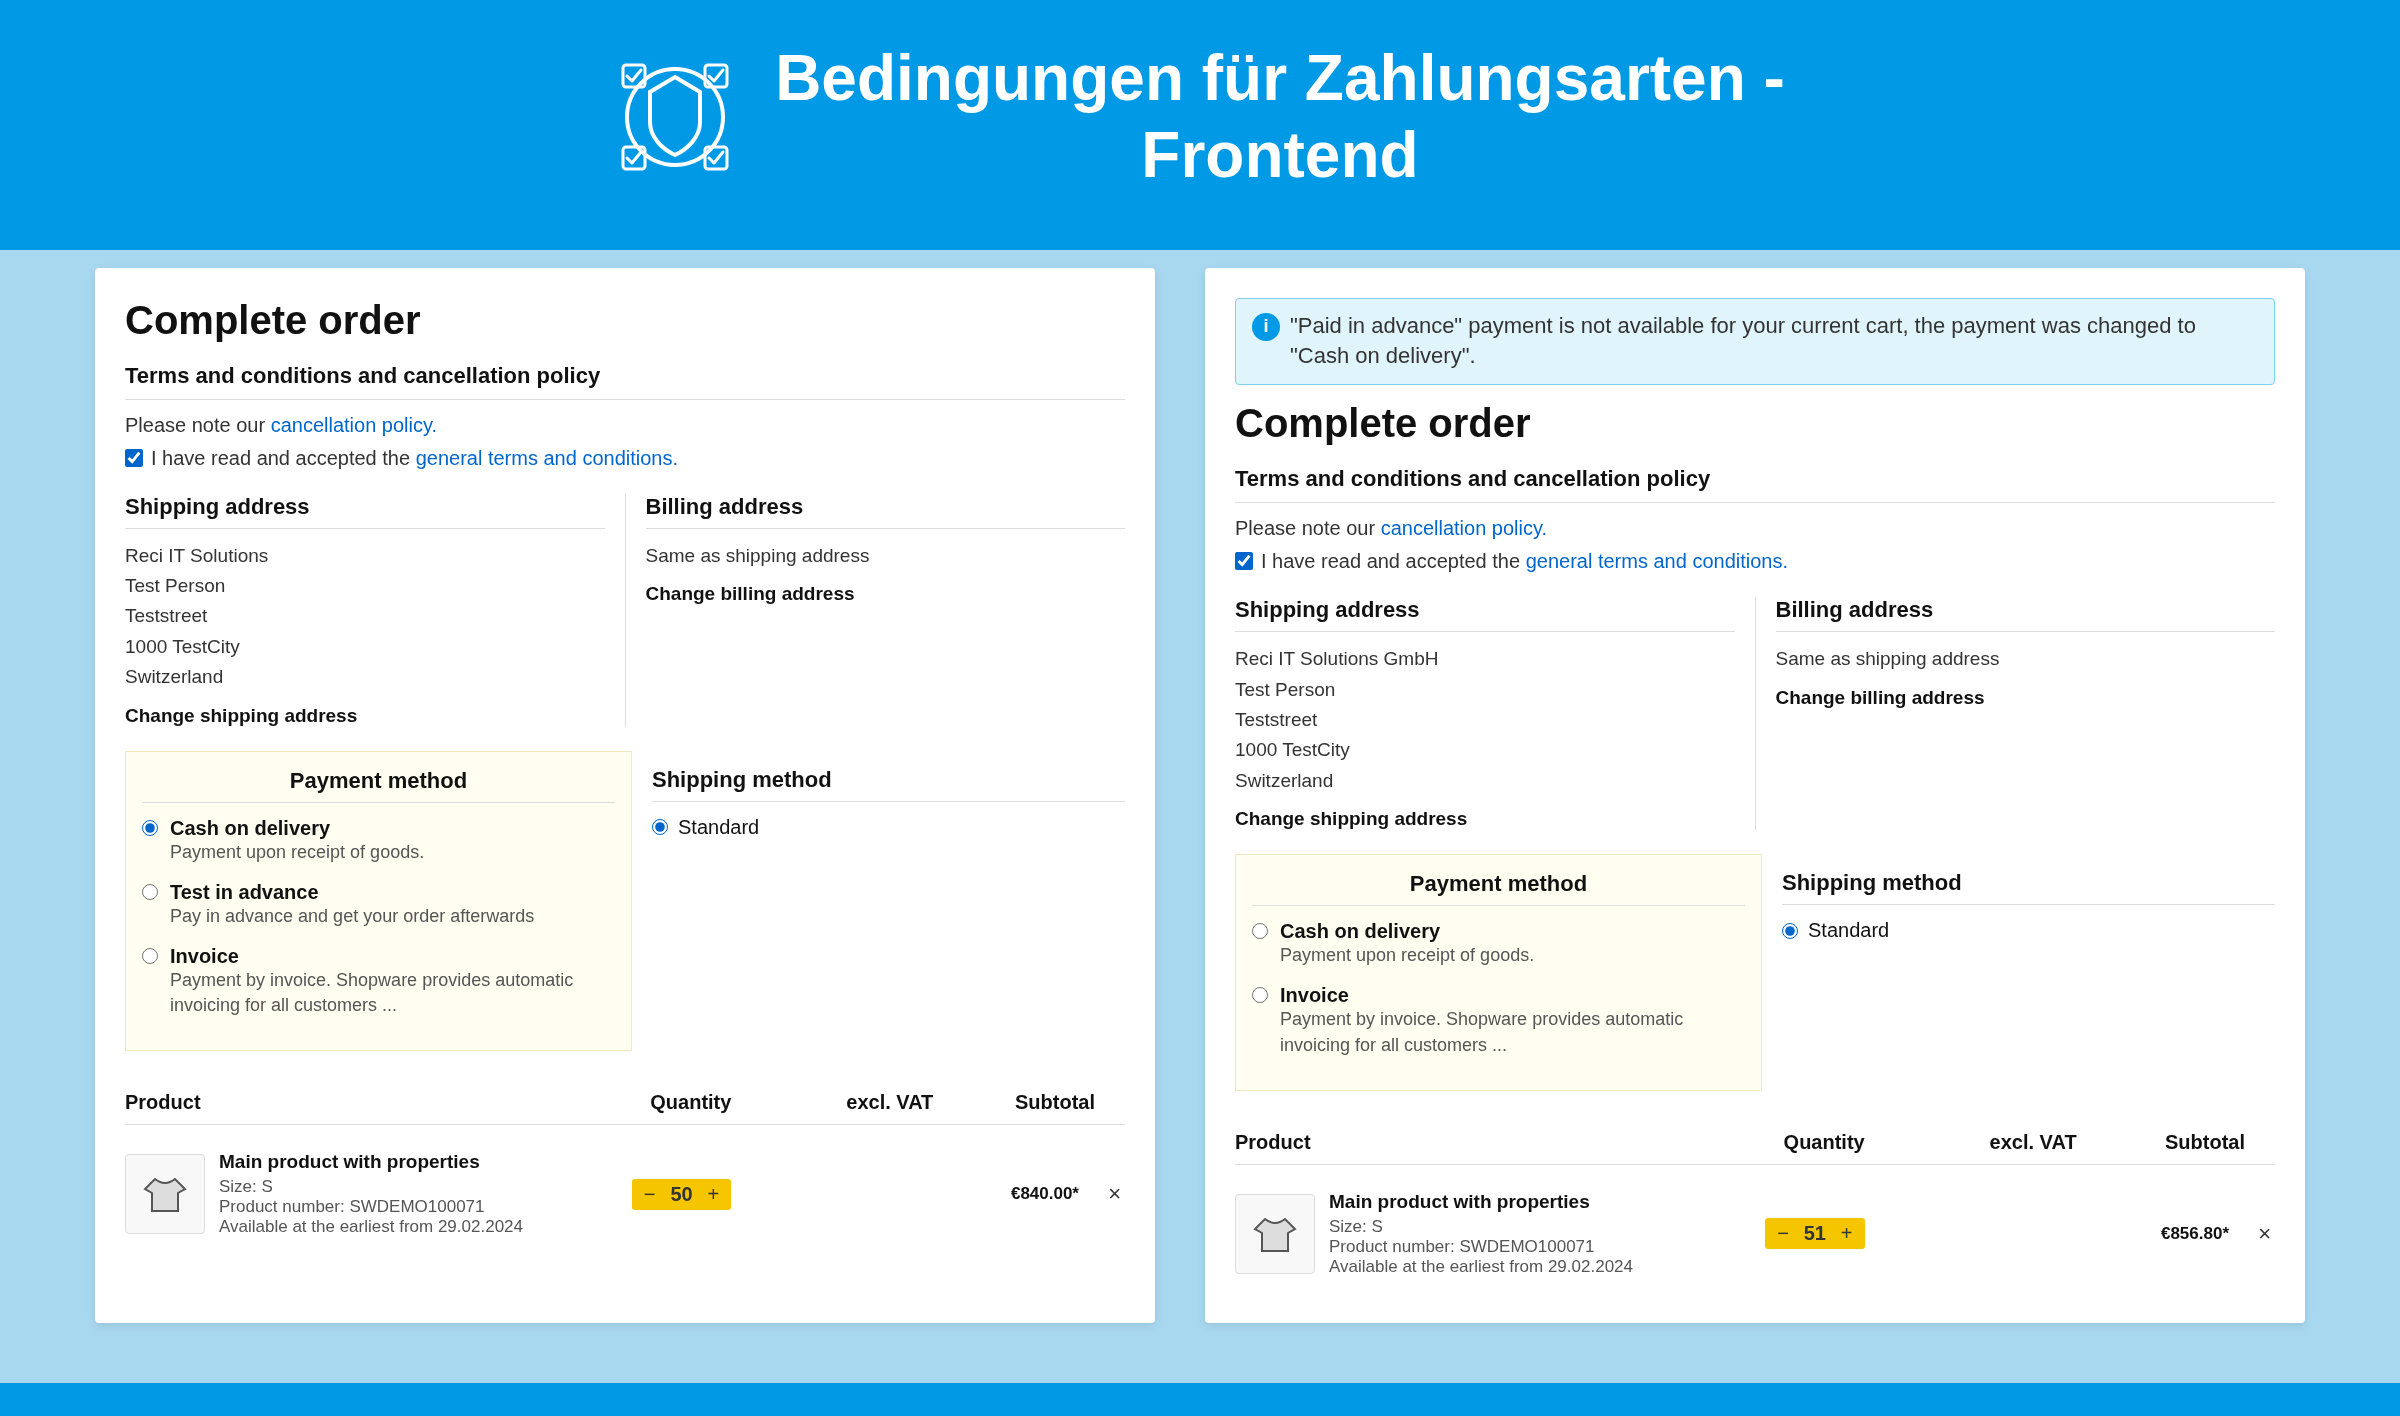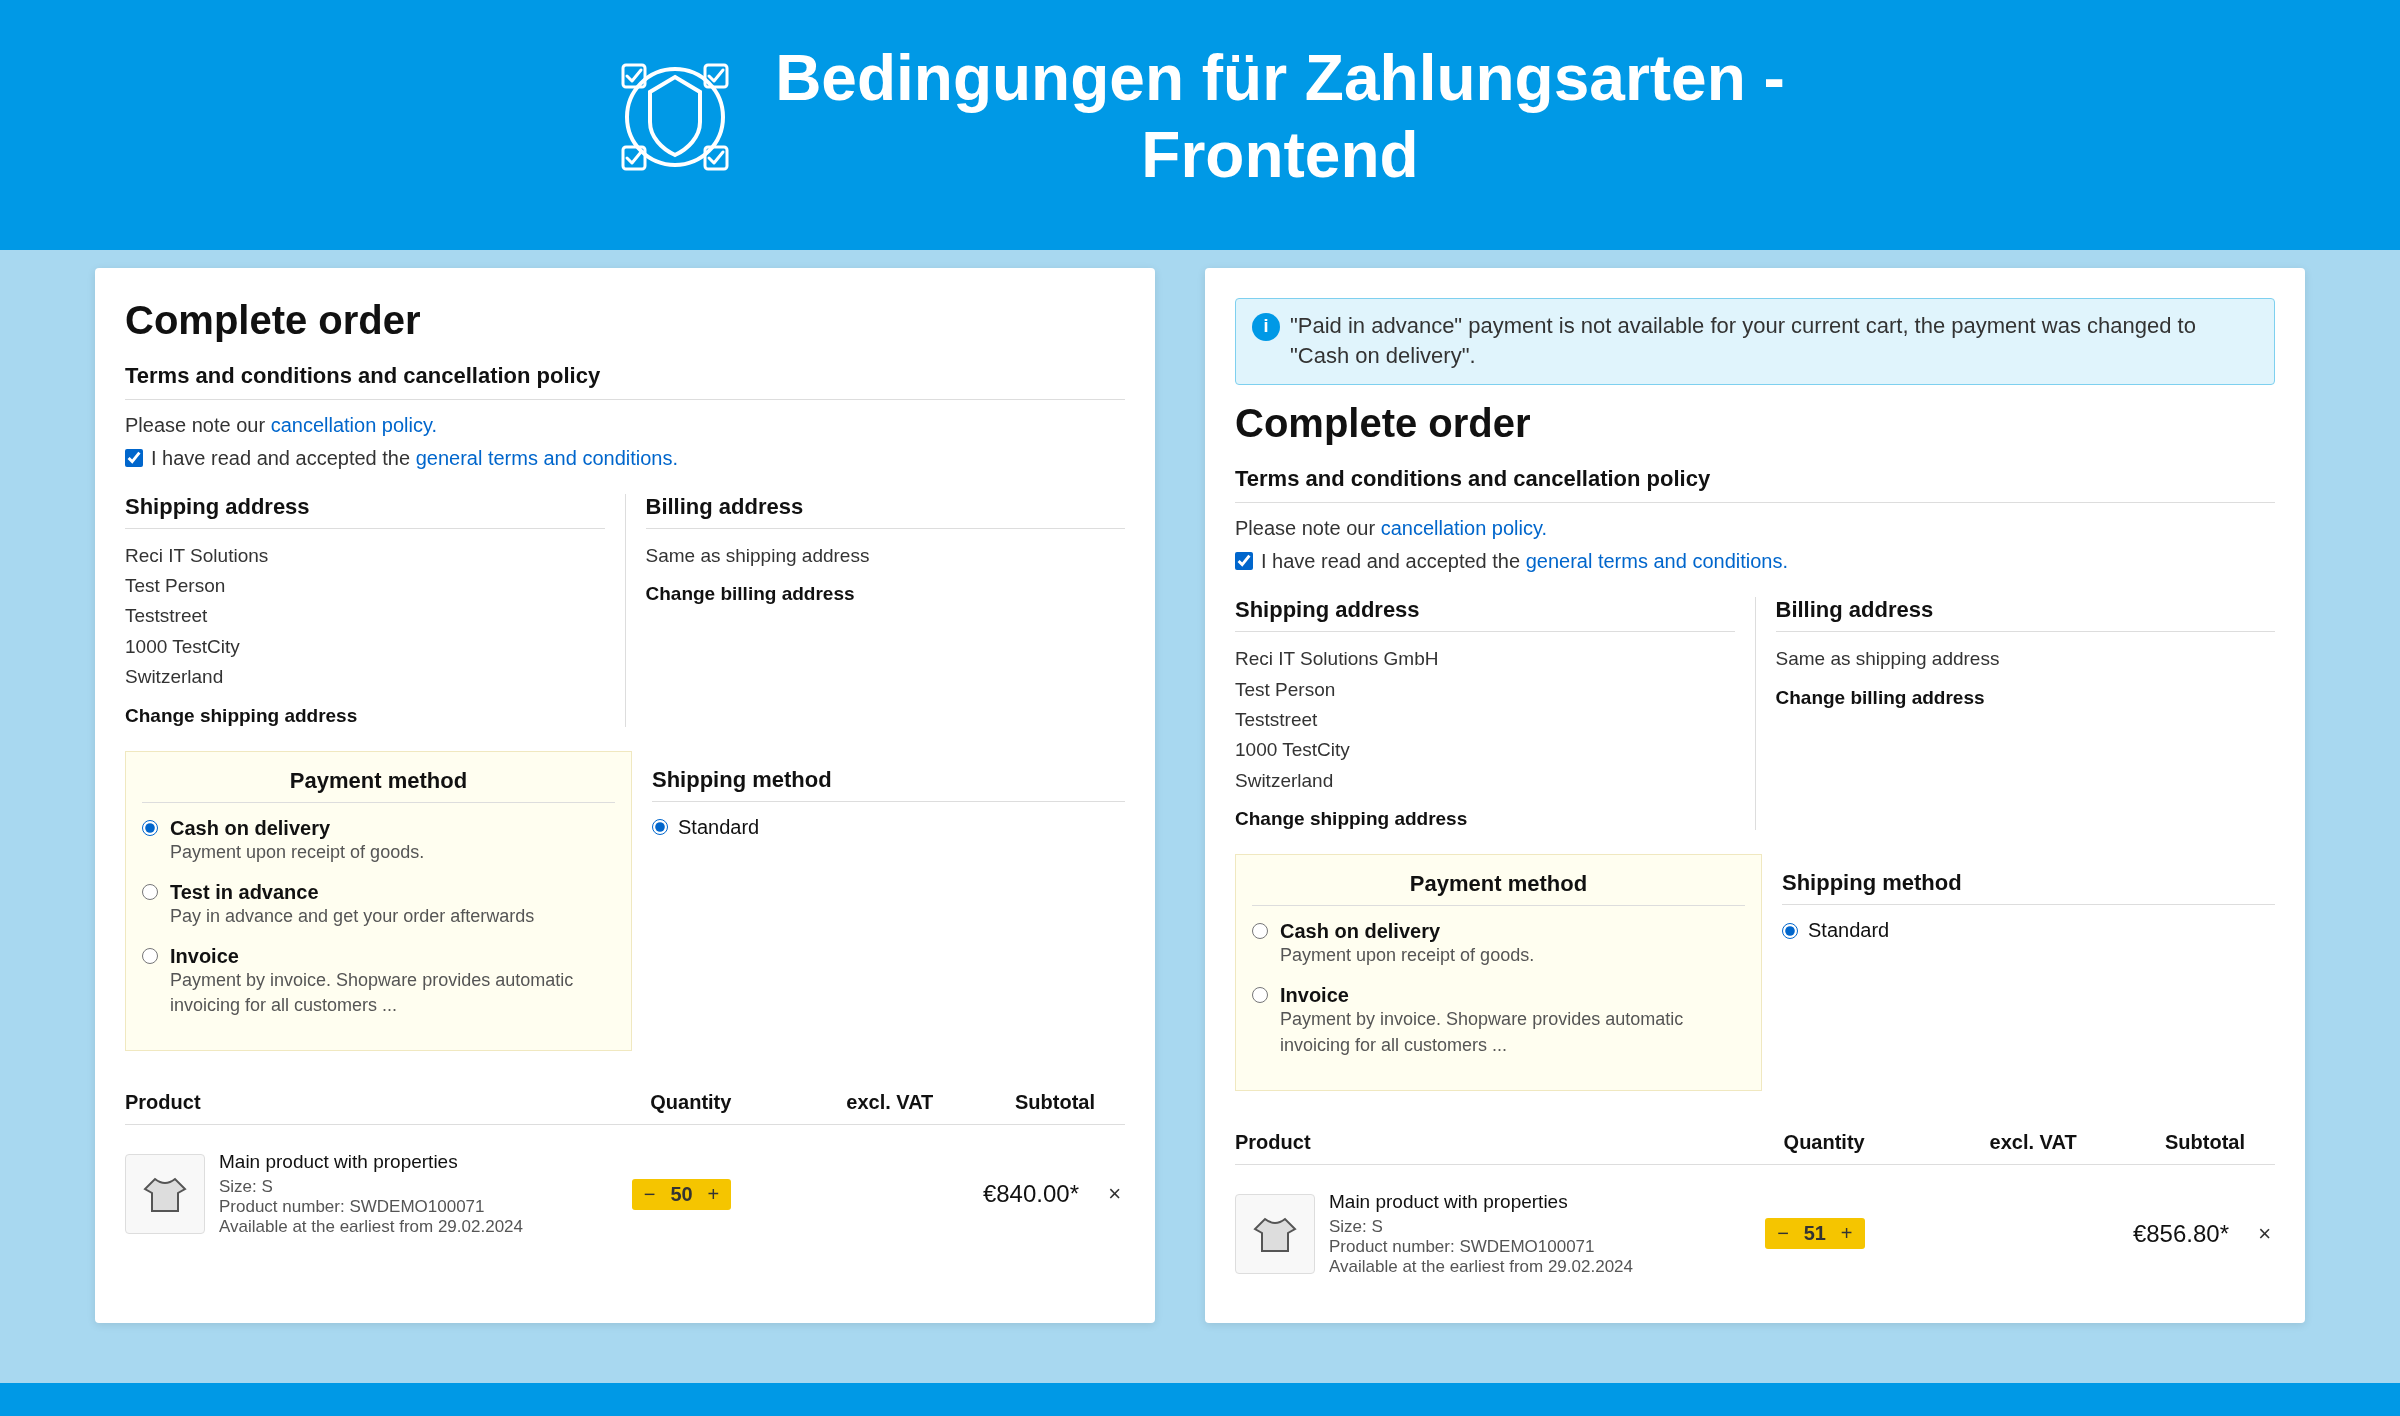--- a/index.html
+++ b/index.html
@@ -298,21 +298,21 @@
       align-items: center;
       justify-content: center;
       background: #f8f8f8;
       flex-shrink: 0;
     }
     .product-info {
       flex: 1;
     }
     .product-name {
       font-size: 19px;
-      font-weight: 400;
+      font-weight: 700;
       color: #111;
       margin-bottom: 4px;
     }
     .product-size {
       font-size: 17px;
       color: #555;
     }
     .product-sku {
       font-size: 17px;
       color: #555;
@@ -362,22 +362,22 @@
     }
     .product-col-vat-cell {
       flex: 1;
       text-align: right;
       font-size: 19px;
       color: #111;
     }
     .product-col-subtotal-cell {
       flex: 1;
       text-align: right;
-      font-size: 24px;
-      font-weight: 400;
+      font-size: 17px;
+      font-weight: 700;
       color: #111;
       padding-right: 10px;
     }
     .product-col-remove {
       width: 36px;
       text-align: right;
     }
 
     
     .shirt-svg {

